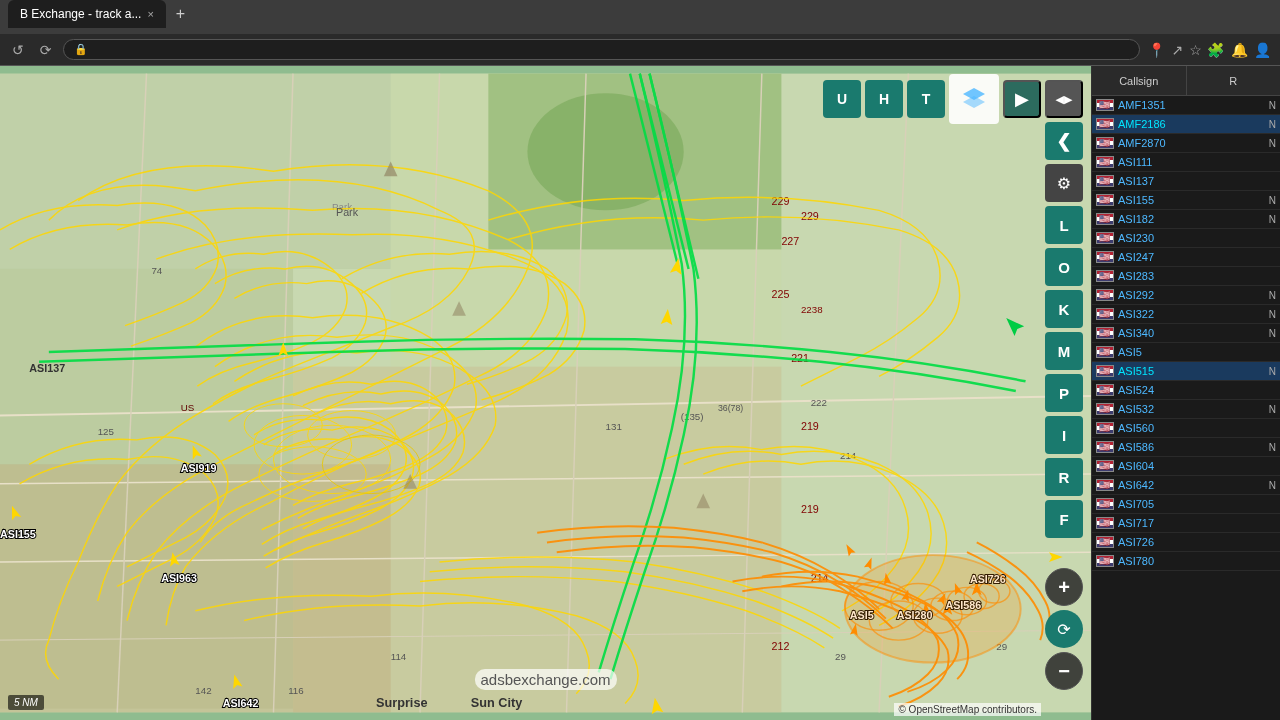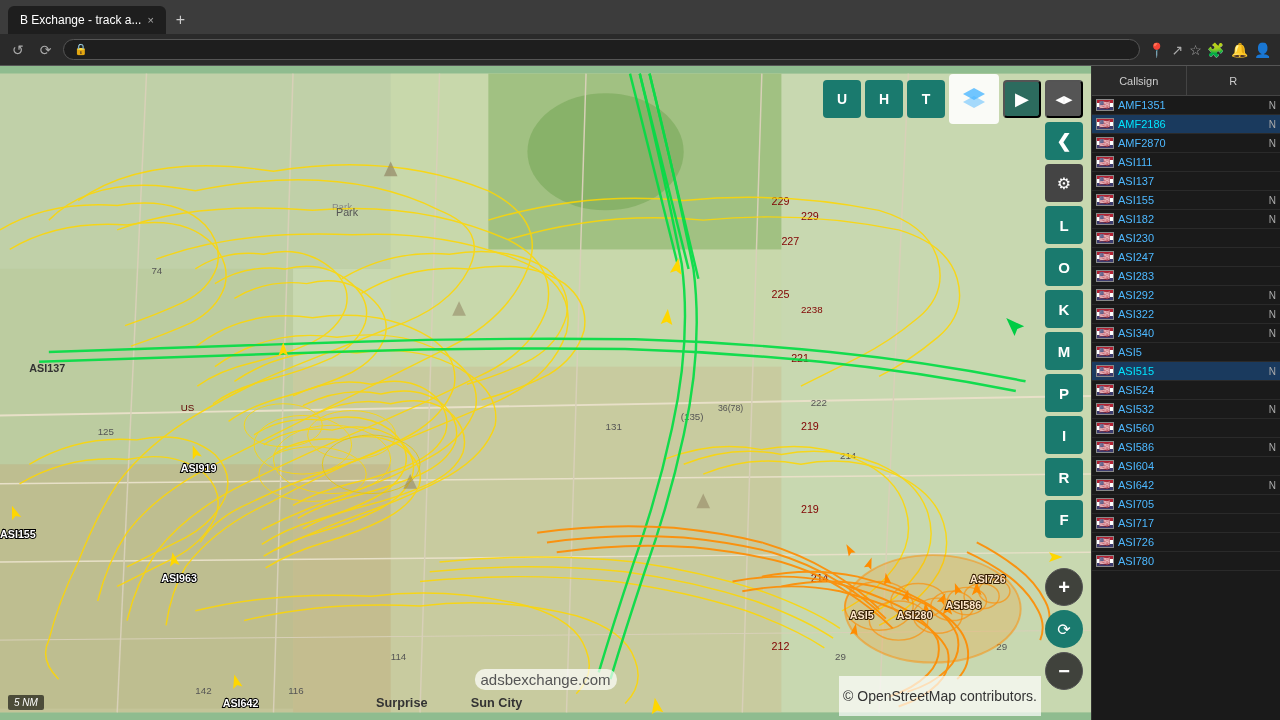--- a/index.html
+++ b/index.html
@@ -3,21 +3,21 @@
   <meta charset="utf-8">
   <style>
     * { margin: 0; padding: 0; box-sizing: border-box; }
     body { width: 1280px; height: 720px; overflow: hidden; font-family: Arial, sans-serif; background: #1a1a1a; }
 
     
     .browser-chrome {
       background: #3c3c3c;
       height: 34px;
       display: flex;
-      align-items: flex-end;
+      align-items: flex-start;
       padding: 0 8px;
       gap: 8px;
     }
     .tab-bar {
       display: flex;
       align-items: center;
       gap: 4px;
       flex: 1;
     }
     .tab {
@@ -241,24 +241,24 @@
       padding: 2px 6px;
       border-radius: 2px;
       font-style: italic;
     }
 
     
     .attribution {
       position: absolute;
       bottom: 4px;
       right: 50px;
-      font-size: 14px;
+      font-size: 10px;
       color: #333;
       background: rgba(255,255,255,0.7);
-      padding: 12px 4px;
+      padding: 1px 4px;
     }
 
     .adsbx-logo {
       position: absolute;
       bottom: 30px;
       left: 50%;
       transform: translateX(-50%);
       font-size: 15px;
       color: #555;
       background: rgba(255,255,255,0.7);

